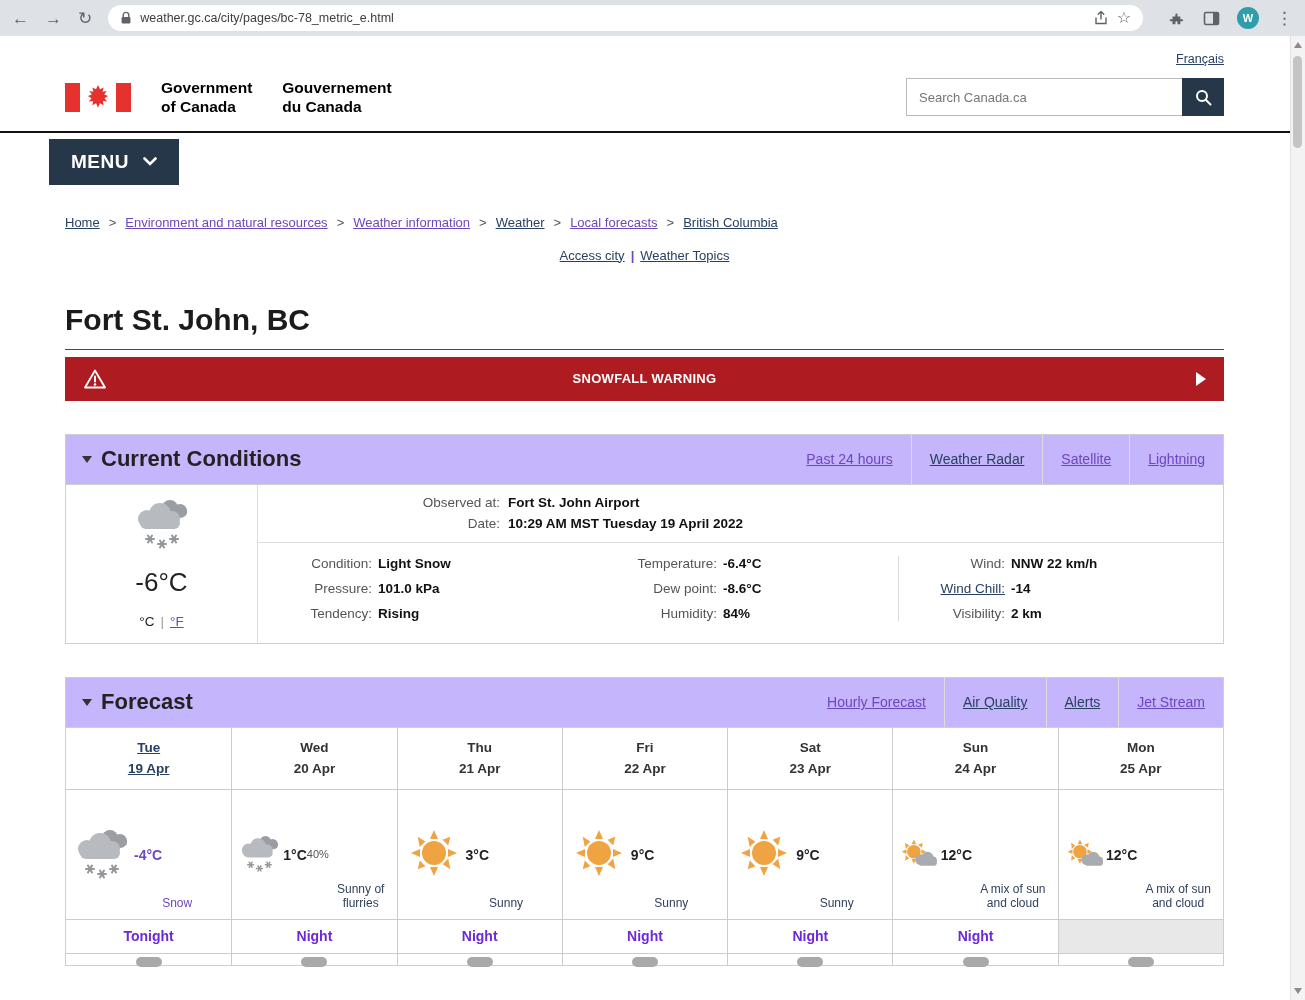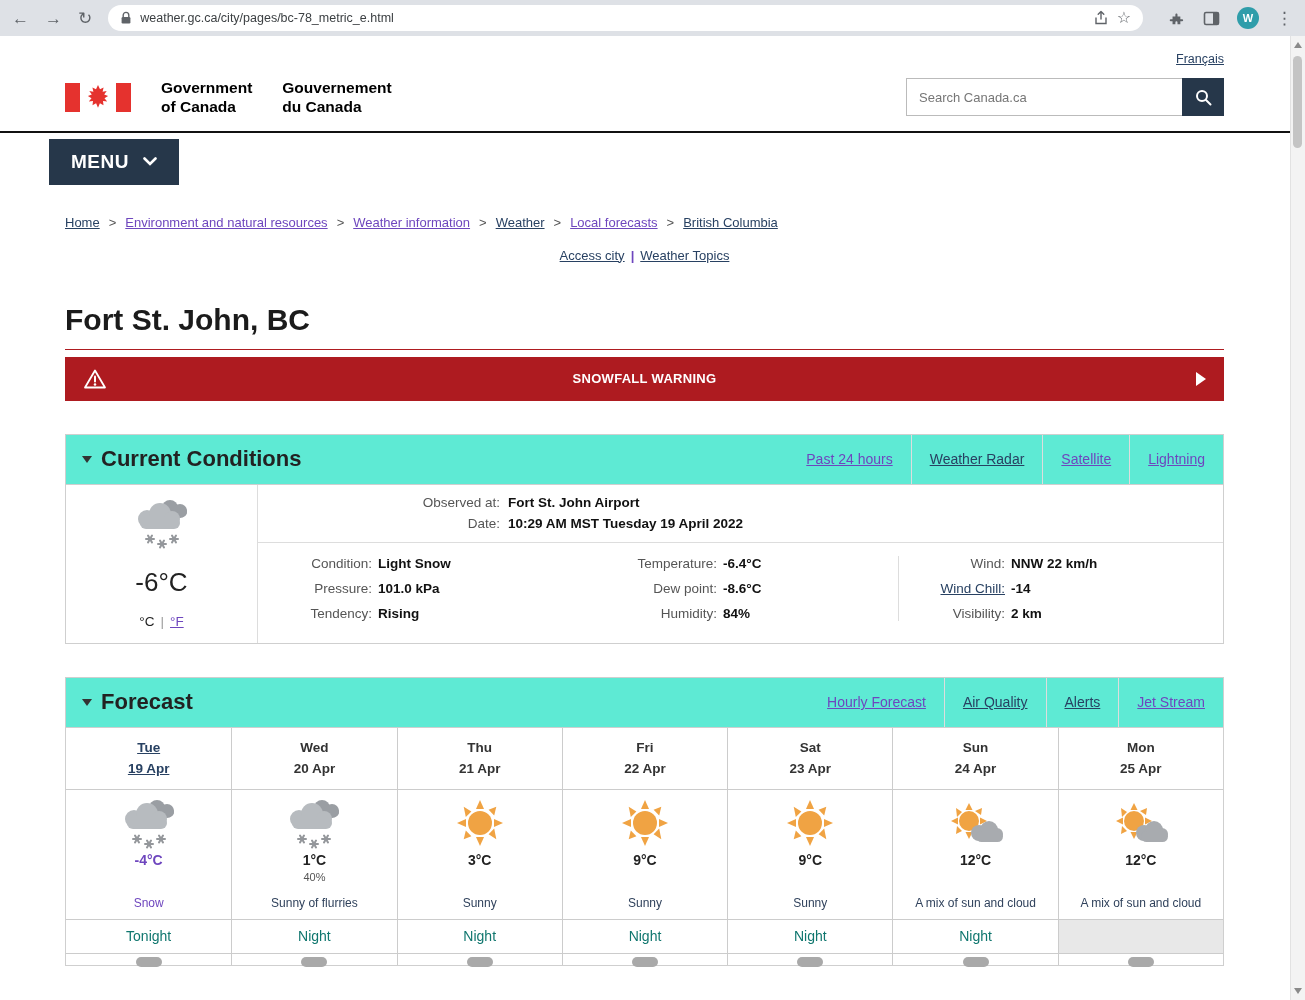--- a/index.html
+++ b/index.html
@@ -60,21 +60,21 @@
 
   .warning-banner { position:relative; margin-top:7px; height:44px; background:#ae1b20;
     display:flex; align-items:center; padding:0 18px; cursor:pointer; }
   .warn-link { position:absolute; left:0; right:0; text-align:center; color:#fff;
     font-size:13px; font-weight:bold; letter-spacing:0.3px; }
   .warn-arrow { margin-left:auto; width:0; height:0; border-top:7px solid transparent;
     border-bottom:7px solid transparent; border-left:10px solid #fff; }
 
   
   .panel { border:1px solid #cfcfcf; margin-top:33px; background:#fff; }
-  .panel-head { background:#5eead4; border-bottom:1px solid #cfcfcf; display:flex;
+  .panel-head { background:#c4b5fd; border-bottom:1px solid #cfcfcf; display:flex;
     align-items:stretch; height:50px; }
   .panel-title { display:flex; align-items:center; gap:9px; padding-left:16px;
     font-size:22px; font-weight:bold; color:#222; }
   .caret-down { width:0; height:0; border-left:5px solid transparent;
     border-right:5px solid transparent; border-top:7px solid #333; }
   .head-links { margin-left:auto; display:flex; align-items:stretch; }
   .head-link { display:flex; align-items:center; padding:0 18px; font-size:14px; }
   .head-link + .head-link { border-left:1px solid #ddd; }
 
   
@@ -102,29 +102,29 @@
   .f-val { font-weight:bold; color:#111; }
 
   
   .fc-table { display:grid; grid-template-columns:repeat(7,1fr); }
   .fc-cell { border-left:1px solid #ccc; }
   .fc-cell.first { border-left:none; }
   .fc-day { height:62px; display:flex; flex-direction:column; align-items:center;
     justify-content:center; font-size:13.5px; font-weight:bold; color:#333;
     border-bottom:1px solid #ccc; line-height:1.6; }
   .fc-day a { font-weight:bold; }
-  .fc-main { height:129px; display:flex; flex-direction:column; align-items:center;
+  .fc-main { height:129px; display:flex; flex-direction:row; align-items:center;
     padding:7px 4px 9px; text-align:center; }
   .fc-temp { font-size:14px; font-weight:bold; color:#222; margin-top:3px; }
   .fc-temp.visited { color:#6e46be; }
   .fc-pop { font-size:11px; color:#555; margin-top:3px; min-height:13px; }
   .fc-cond { margin-top:auto; font-size:12px; color:#30425c; }
   .fc-cond.visited { color:#6e46be; }
   .fc-night { height:34px; border-top:1px solid #ccc; display:flex; align-items:center;
-    justify-content:center; font-size:14px; font-weight:normal; color:#0f766e; }
+    justify-content:center; font-size:14px; font-weight:bold; color:#6d28d9; }
   .fc-night.grey { background:#e8e8e8; }
   .fc-stub { height:12px; border-top:1px solid #ccc; display:flex; justify-content:center; }
   .stub-pill { width:26px; height:10px; margin-top:3px; border-radius:5px; background:#a9a9a9; }
 </style>
 </head>
 <body>
 
 <svg width="0" height="0" style="position:absolute">
   <defs>
     <g id="snow-cloud-icon">

